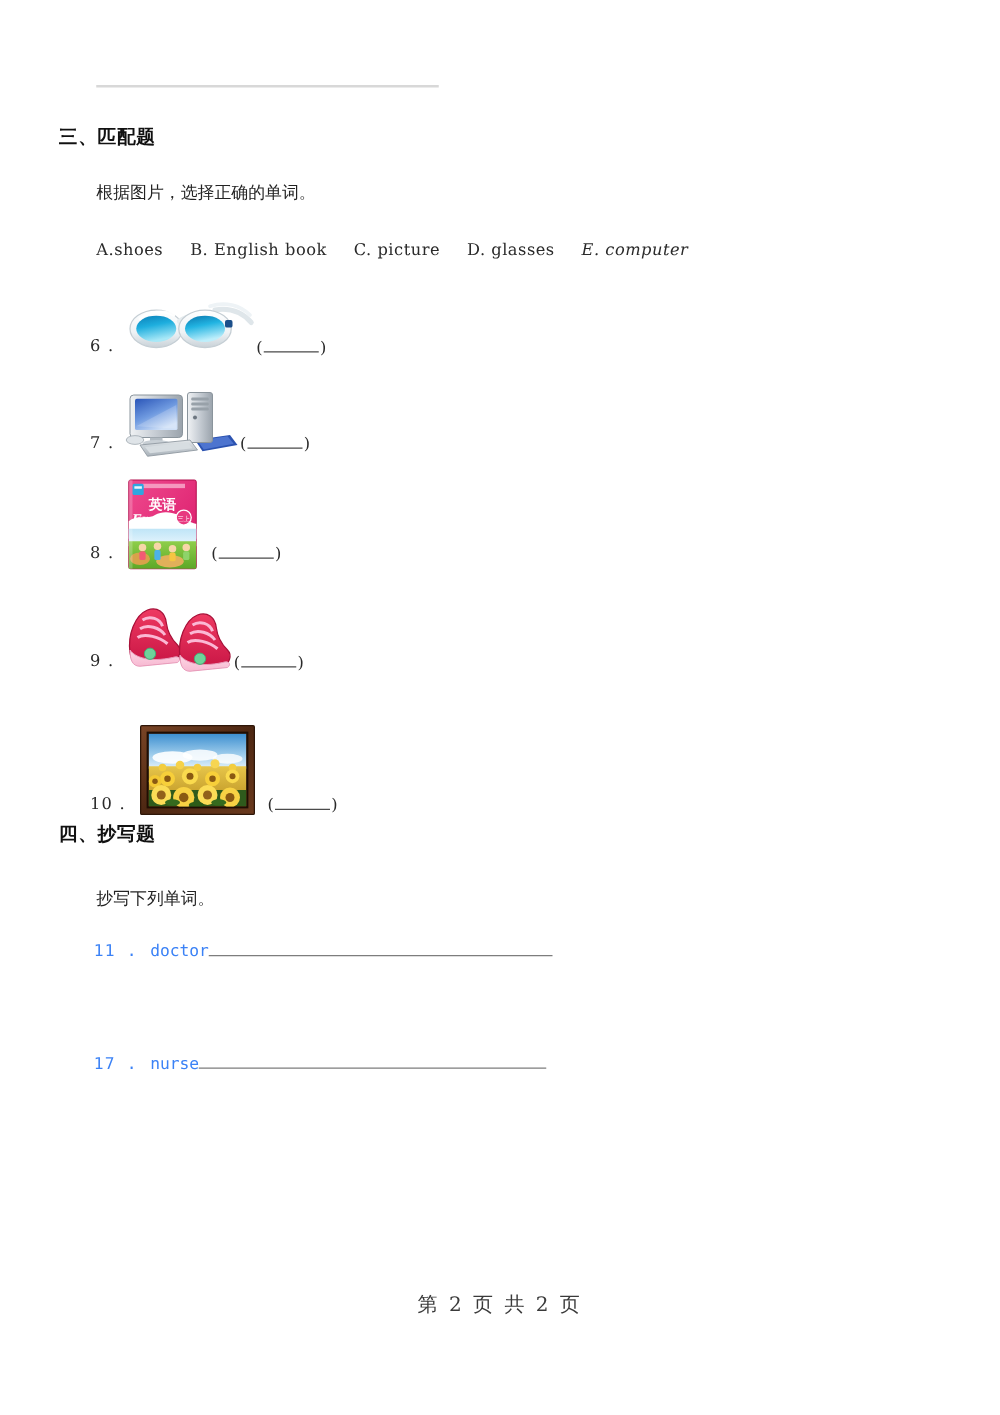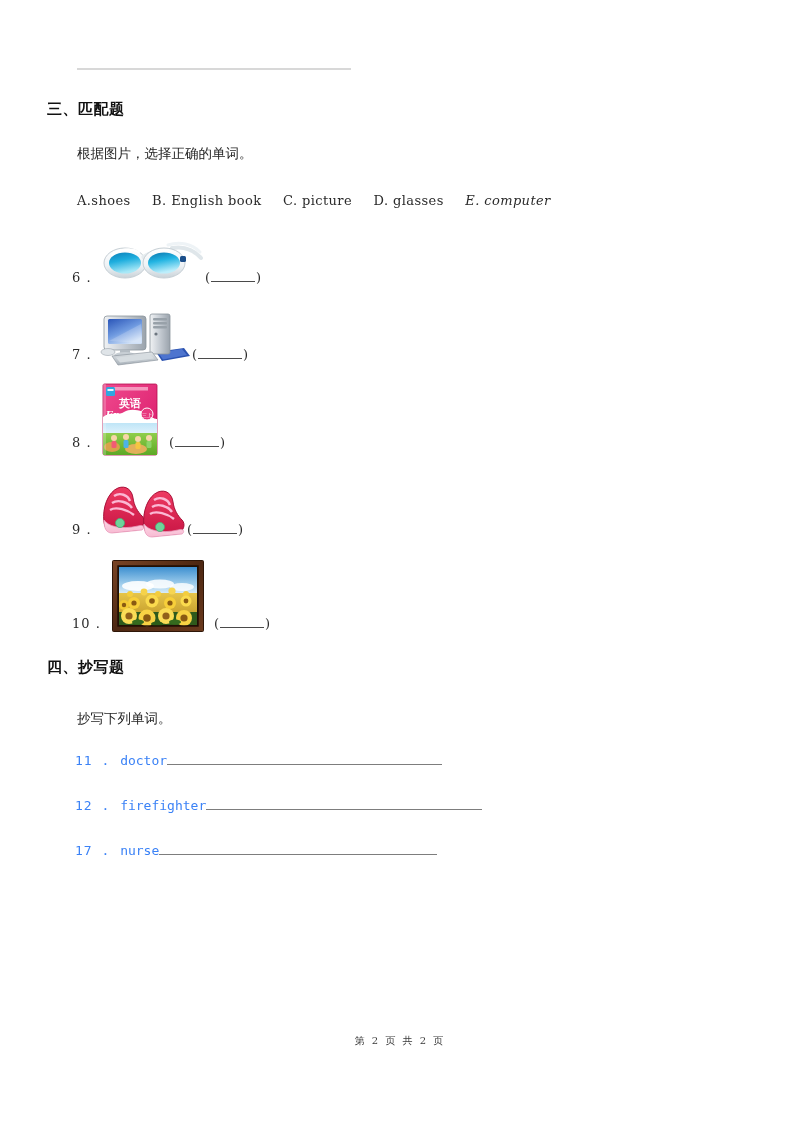--- a/index.html
+++ b/index.html
@@ -126,21 +126,21 @@
   }
 
   
   .footer {
     position: absolute;
     top: 1034px;
     left: 0;
     width: 800px;
     text-align: center;
     font-family: "DejaVu Serif", "Liberation Serif", serif;
-    font-size: 10px;
+    font-size: 16px;
     color: #3a3a3a;
     letter-spacing: 2px;
   }
 
   
   .art { display: block; }
 </style>
 </head>
 <body>
 
@@ -347,21 +347,21 @@
           <circle cx="22" cy="45" r="4.5" fill="#6fd39a" stroke="#45b078" stroke-width="0.8"></circle>
         </g>
       </svg>
     </div>
 
     <div class="match-blank" style="left:115px; top:44px;">
       (<span class="uline"></span>)
     </div>
   </div>
 
-  <div class="match-item" style="top:560px; height:74px;text-align:right;">
+  <div class="match-item" style="top:580px; height:74px;text-align:right;">
     <div class="match-num" style="top:56px;">10 .</div>
 
     <div class="match-pic" style="left:40px; top:0px; width:92px; height:72px;">
       <svg class="art" width="92" height="72" viewBox="0 0 92 72">
         <defs>
           <linearGradient id="sky10" x1="0" y1="0" x2="0" y2="1">
             <stop offset="0%" stop-color="#3d8fd0"></stop>
             <stop offset="60%" stop-color="#9fcdec"></stop>
             <stop offset="100%" stop-color="#e3f1fa"></stop>
           </linearGradient>
@@ -433,24 +433,20 @@
 
   <div class="section-heading section-4-heading">四、抄写题</div>
 
   <div class="prompt prompt-4">抄写下列单词。</div>
 
   <div class="copy-item" style="top:752px;">
     <span class="copy-num">11 .</span>
     <span class="copy-word">doctor</span><span class="copy-line" style="width:275px;"></span>
   </div>
 
-  <div class="copy-item" style="top:797px;">
-    <span class="copy-num">12 .</span>
-    <span class="copy-word">firefighter</span><span class="copy-line" style="width:276px;"></span>
-  </div>
 
   <div class="copy-item" style="top:842px;">
     <span class="copy-num">17 .</span>
     <span class="copy-word">nurse</span><span class="copy-line" style="width:278px;"></span>
   </div>
 
 
   <div class="footer">第 2 页 共 2 页</div>
 
 </div>

